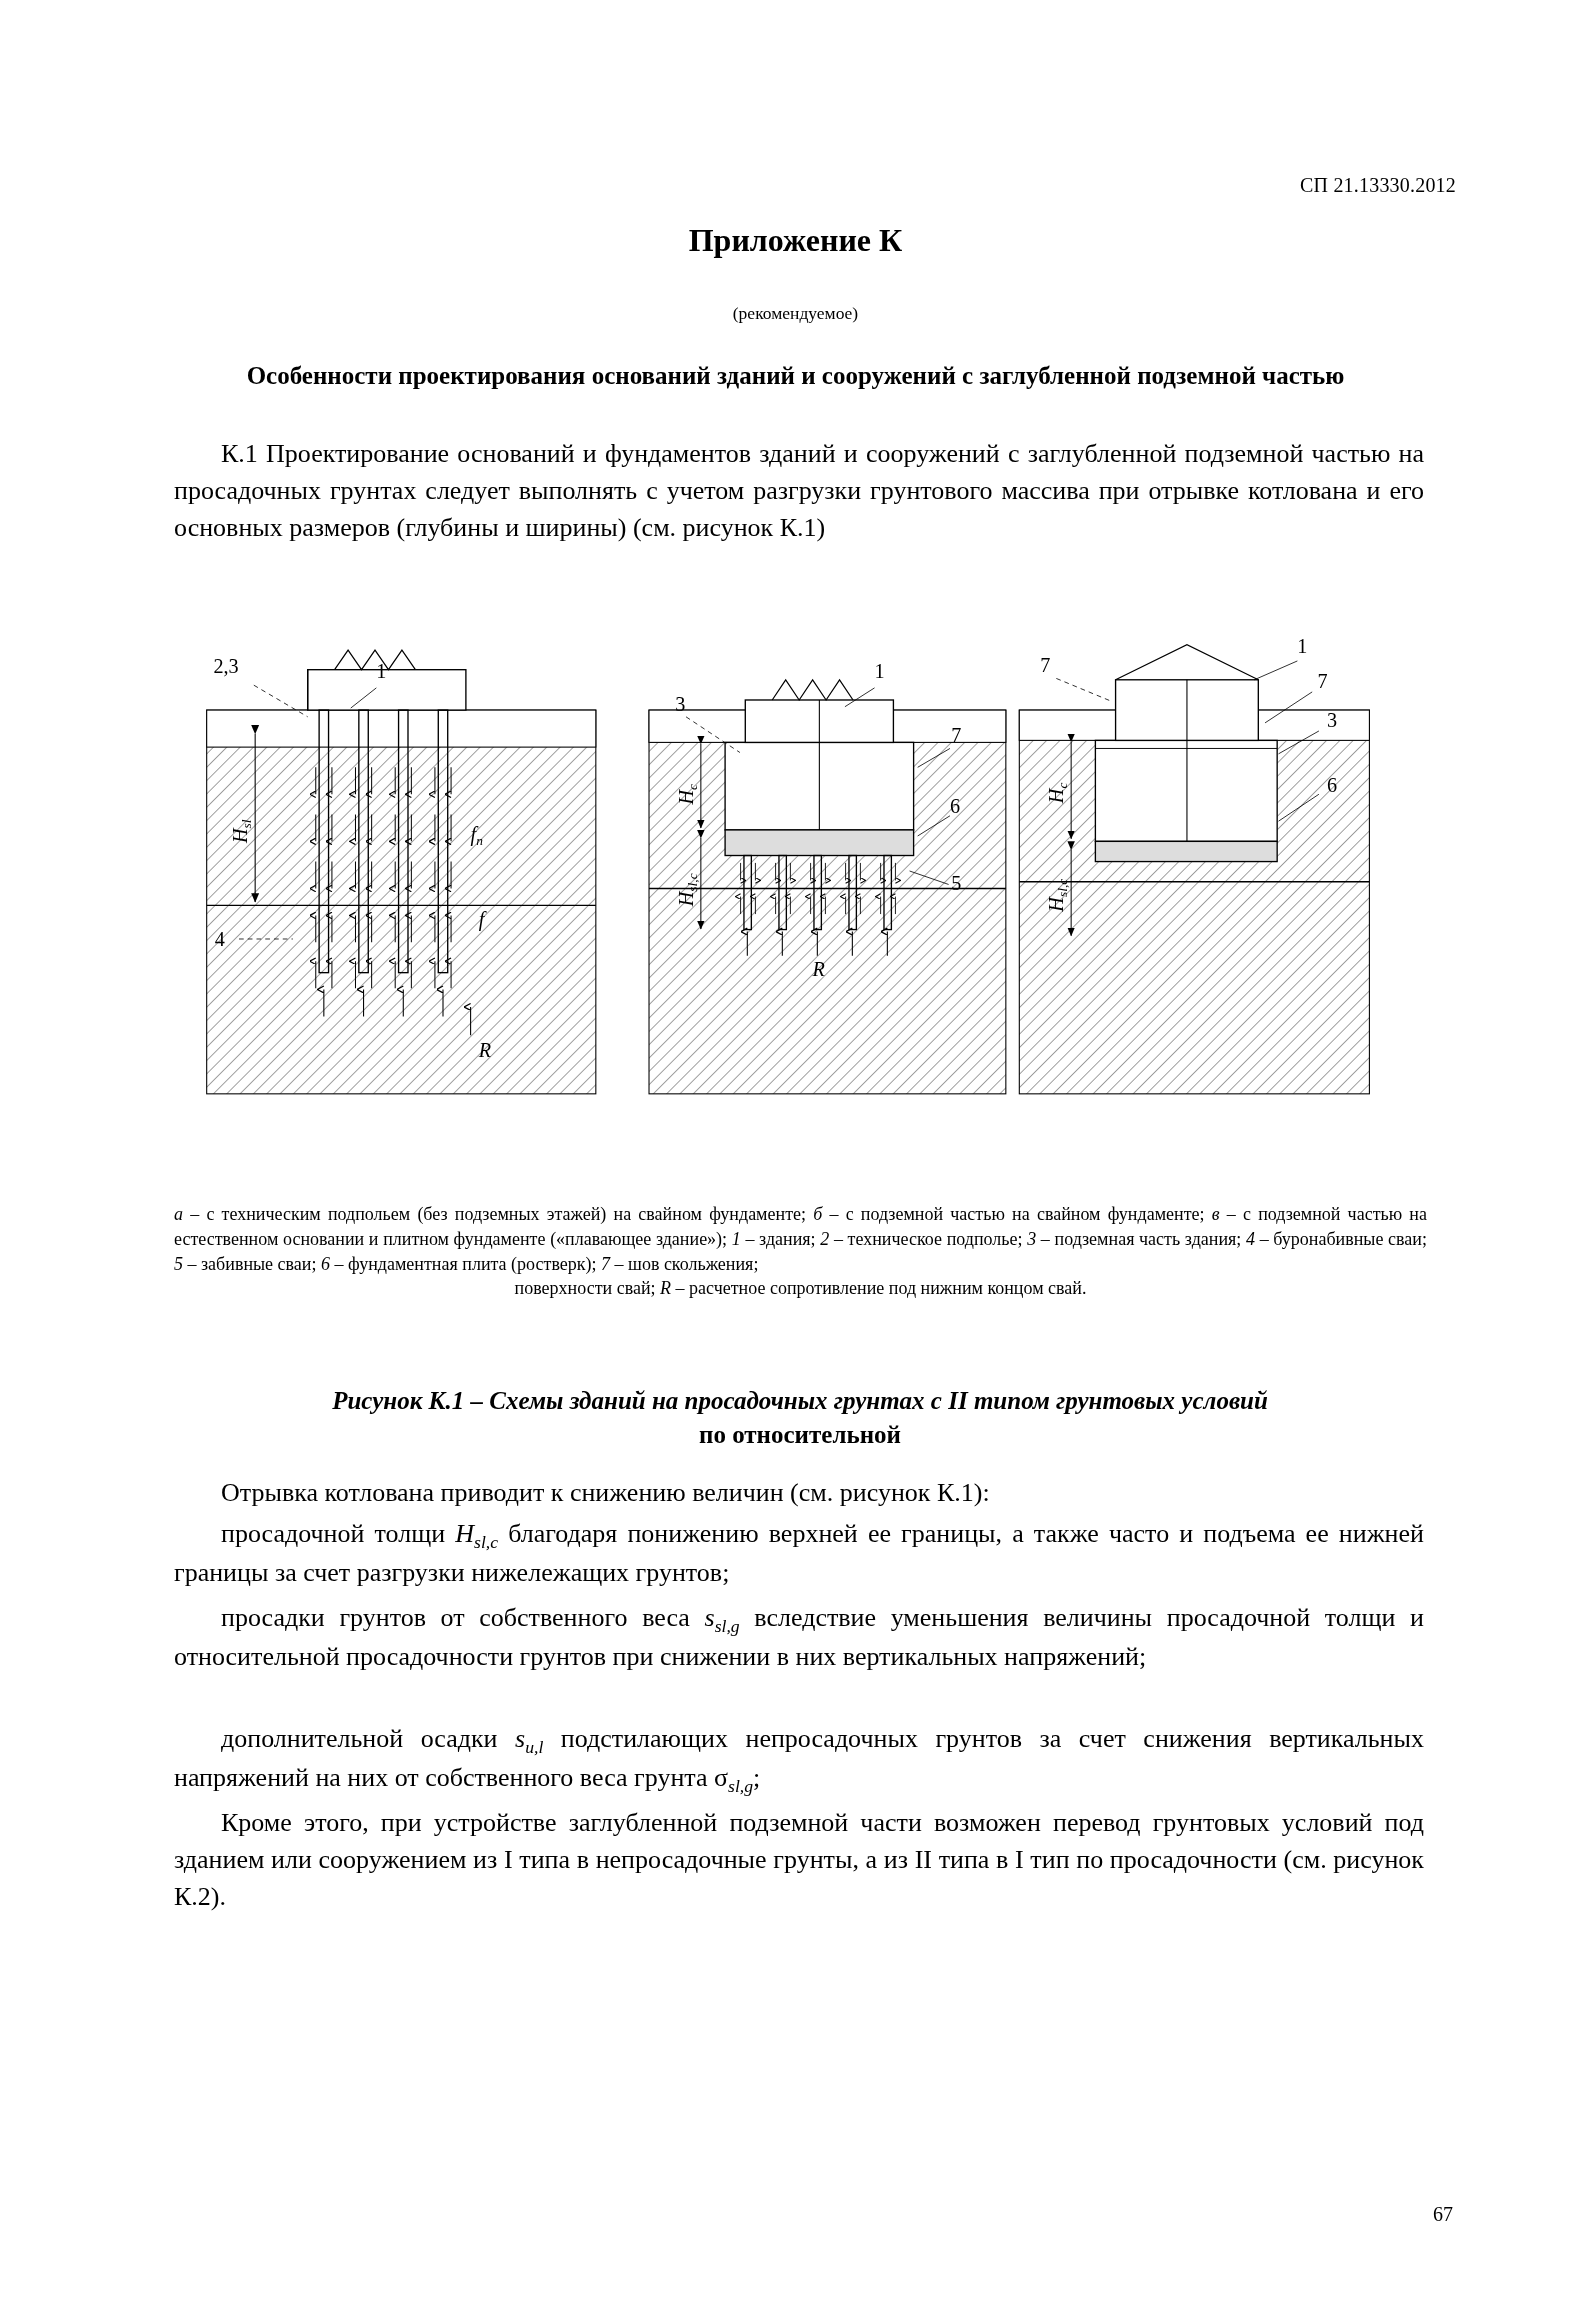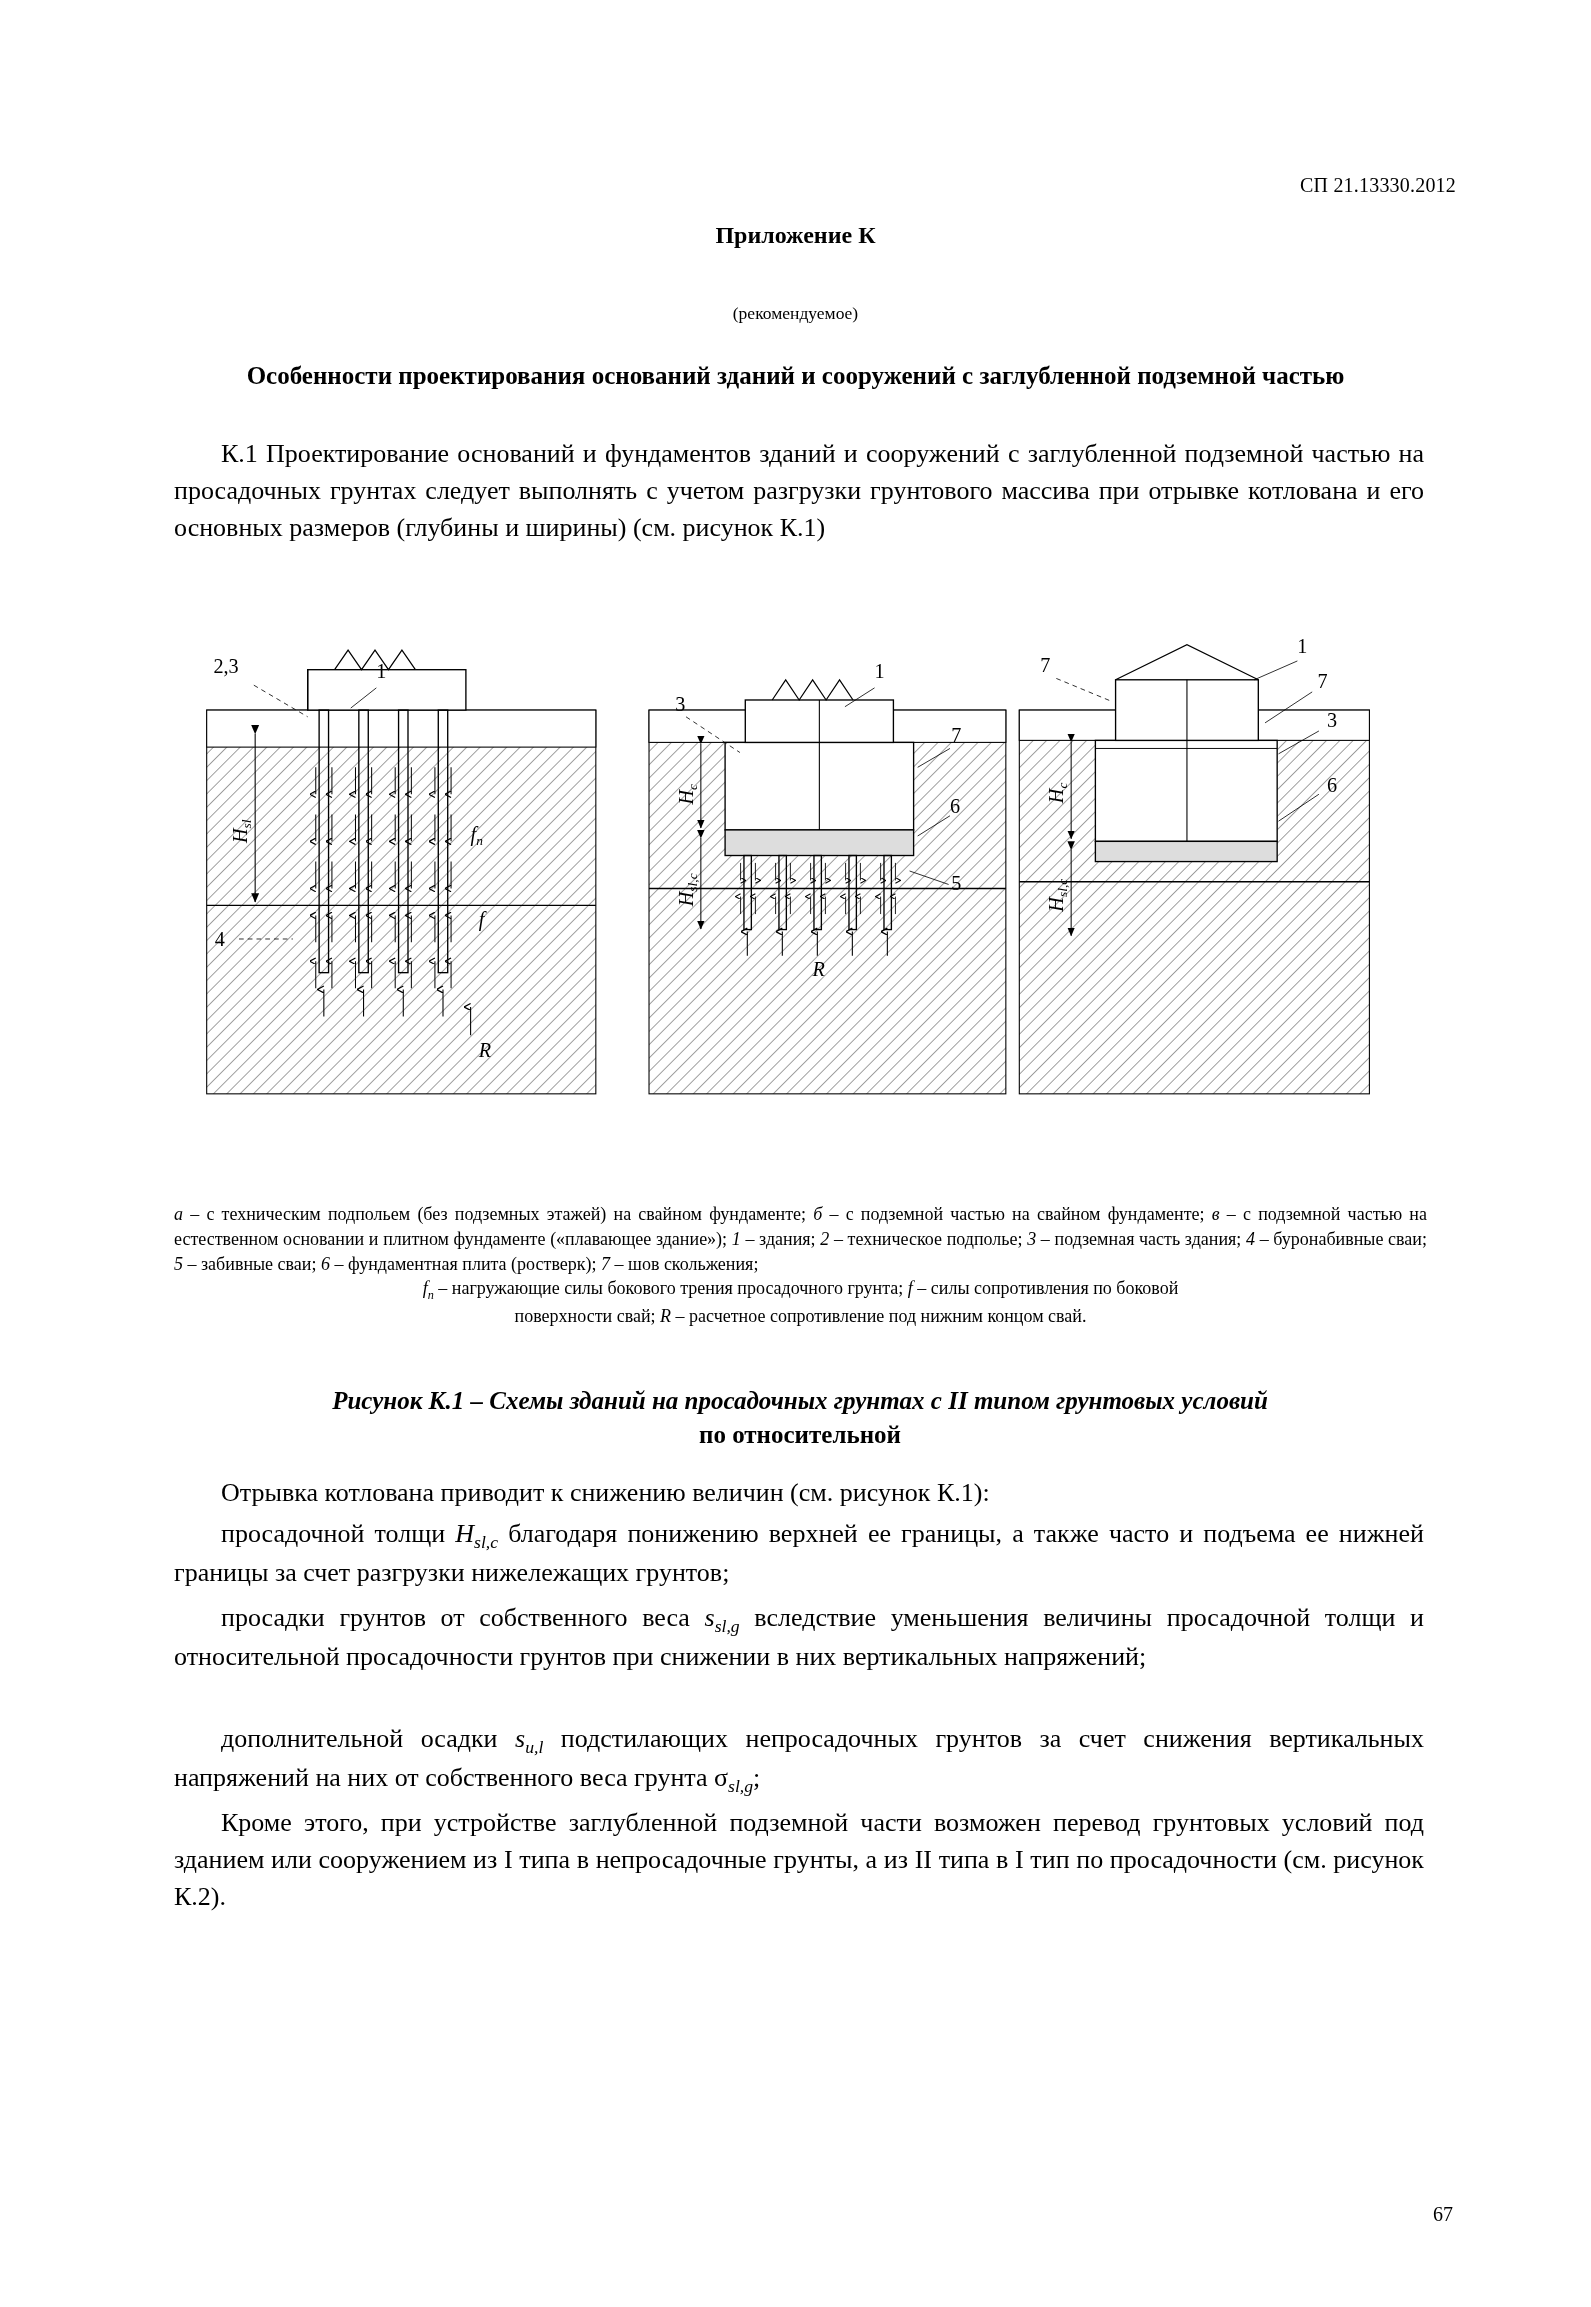--- a/index.html
+++ b/index.html
@@ -21,21 +21,21 @@
     top:174px;
     right:135px;
     font-size:20px;
     letter-spacing:0.2px;
   }
   .annex-title {
     position:absolute;
     top:222px;
     left:0; right:0;
     text-align:center;
-    font-size:24px;
+    font-size:32px;
     font-weight:bold;
   }
   .annex-sub {
     position:absolute;
     top:268px;
     left:0; right:0;
     text-align:center;
     font-size:17.5px;
     margin-top:35px;
   }
@@ -340,21 +340,20 @@
         <text x="440" y="360">f<tspan font-size="20" dy="6">n</tspan></text>
         <text x="452" y="486">f</text>
         <text x="452" y="680">R</text>
         <text x="948" y="560">R</text>
       </g>
     </svg>
   </div>
 
   <div class="fig-legend">
     <div><i>а</i> – с техническим подпольем (без подземных этажей) на свайном фундаменте; <i>б</i> – с подземной частью на свайном фундаменте; <i>в</i> – с подземной частью на естественном основании и плитном фундаменте («плавающее здание»); <i>1</i> – здания; <i>2</i> – техническое подполье; <i>3</i> – подземная часть здания; <i>4</i> – буронабивные сваи; <i>5</i> – забивные сваи; <i>6</i> – фундаментная плита (ростверк); <i>7</i> – шов скольжения;</div>
-    <div class="center"><i class="math">f<sub>n</sub></i> – нагружающие силы бокового трения просадочного грунта; <i class="math">f</i> – силы сопротивления по боковой</div>
     <div class="center">поверхности свай; <i class="math">R</i> – расчетное сопротивление под нижним концом свай.</div>
   </div>
 
   <div class="fig-caption">
     <i>Рисунок К.1 – Схемы зданий на просадочных грунтах с II типом грунтовых условий</i><br>
     <span>по относительной</span>
   </div>
 
   <div id="body-1" class="para indent">Отрывка котлована приводит к снижению величин (см. рисунок К.1):</div>
 

